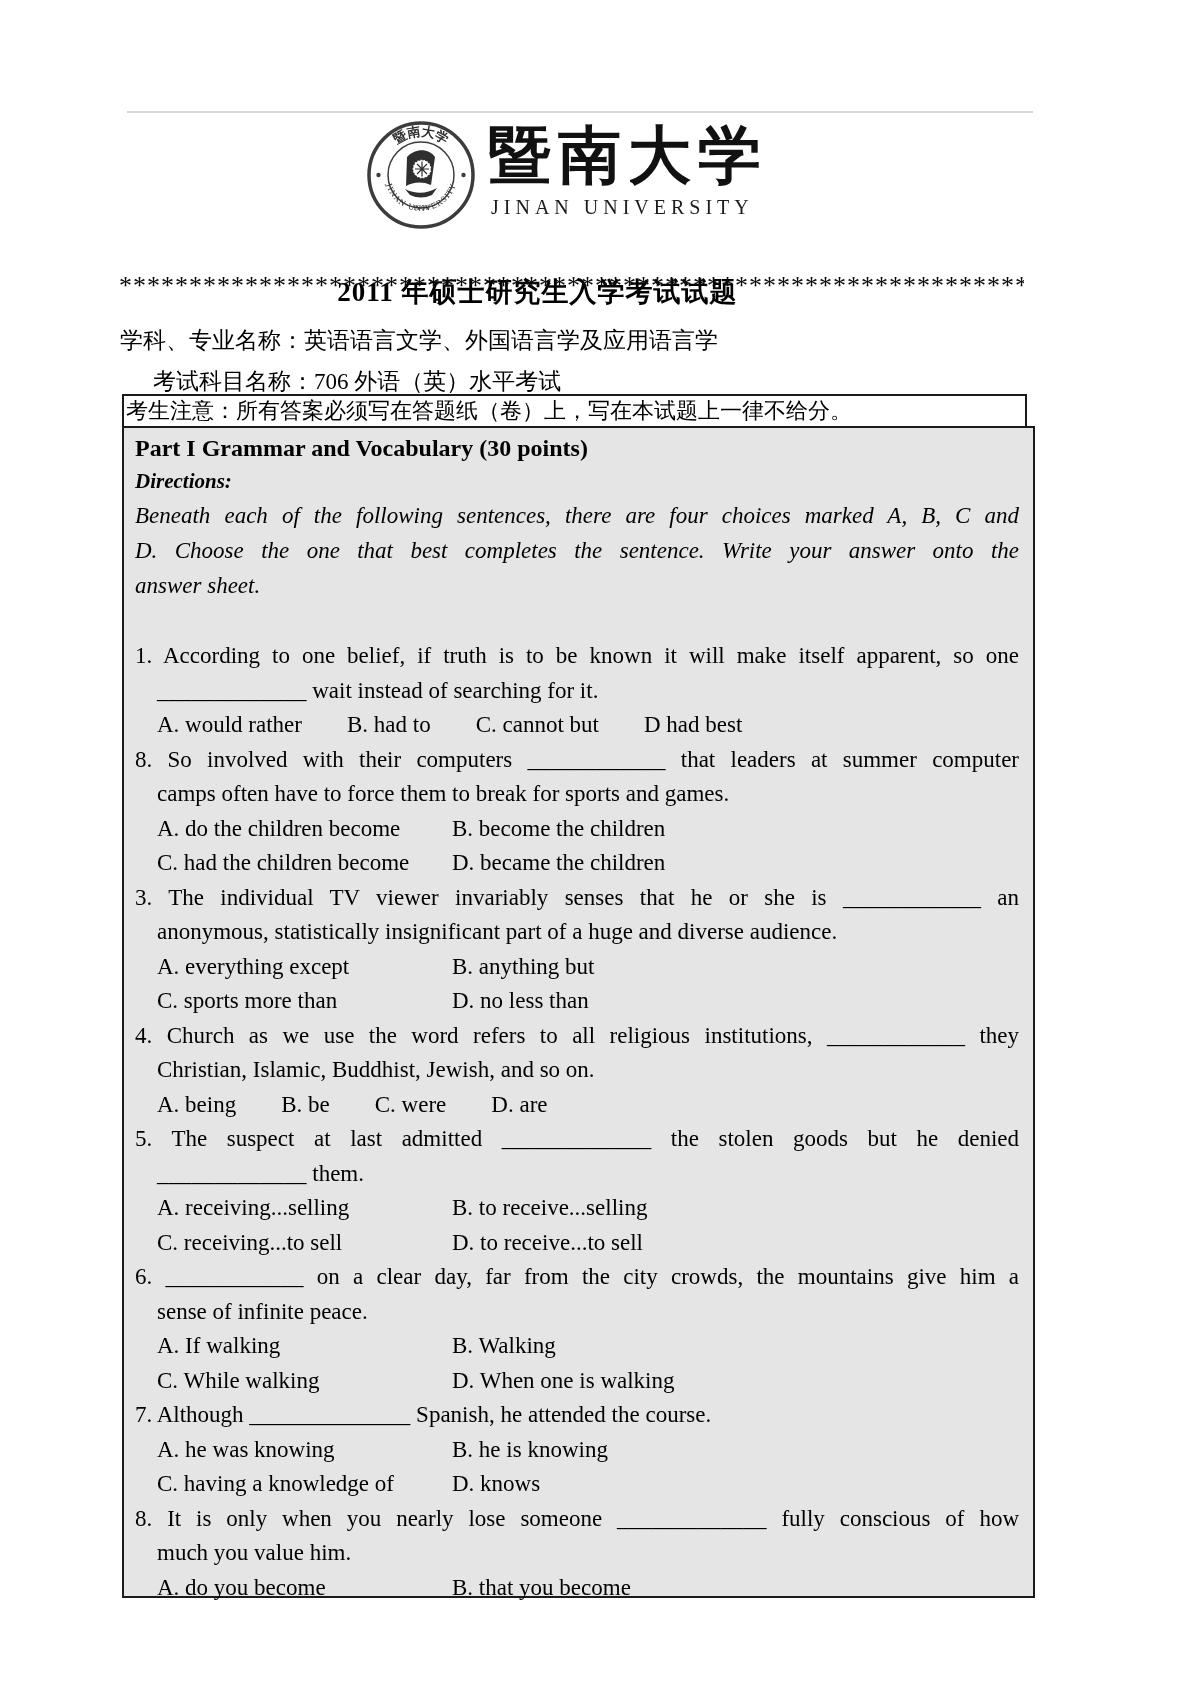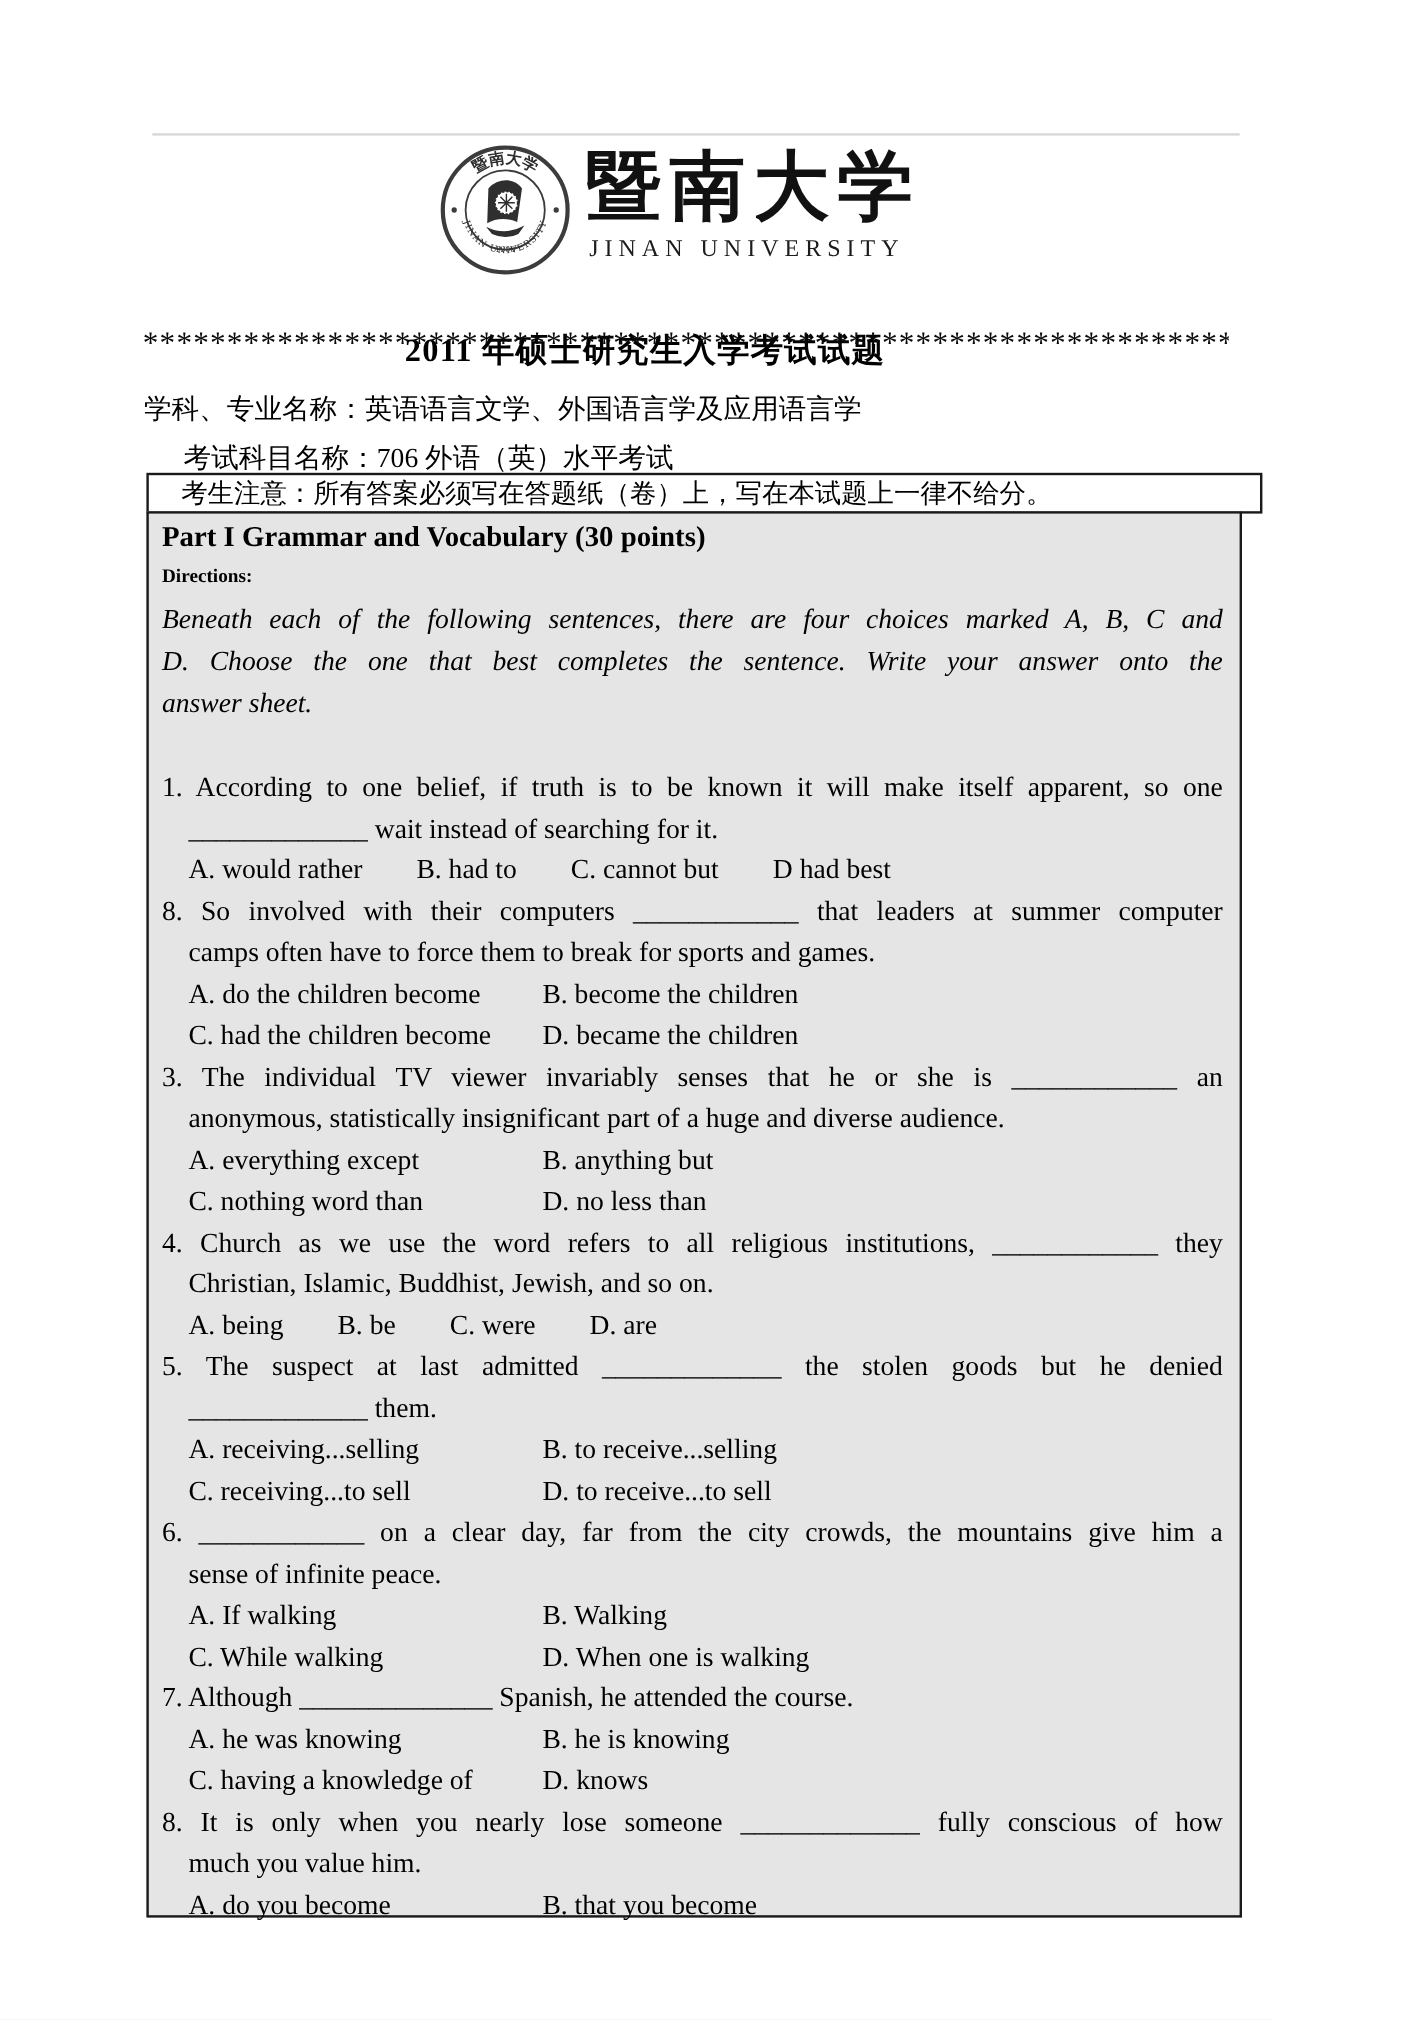--- a/index.html
+++ b/index.html
@@ -15,29 +15,29 @@
           color:#1c1c1c;white-space:nowrap;}
   .doc-title{position:absolute;left:122px;top:236px;width:831px;text-align:center;
              font-size:27px;font-weight:bold;letter-spacing:1px;margin-top:38px;}
   .stars{position:absolute;left:119px;top:272px;width:905px;font-size:26px;line-height:28px;
          letter-spacing:1px;white-space:nowrap;overflow:hidden;color:#0a0a0a;}
   .meta1{position:absolute;left:120px;top:325px;font-size:23px;}
   .meta2{position:absolute;left:120px;top:366px;font-size:23px;margin-left:33px;}
 
   
   .notice-box{position:absolute;left:122px;top:394px;width:899px;height:30px;
-              border:2px solid #1a1a1a;background:#fff;padding-left:27px;
+              border:2px solid #1a1a1a;background:#fff;padding-left:2px;
               line-height:30px;font-size:22px;white-space:nowrap;overflow:hidden;}
 
   
   .main-box{position:absolute;left:122px;top:426px;width:909px;height:1168px;
             border:2px solid #1a1a1a;background:#e5e5e5;}
   .main-inner{padding:4px 14px 0 11px;}
   .p1-heading{font-size:24px;font-weight:bold;line-height:32px;}
-  .dir-label{font-size:16px;font-weight:bold;line-height:34px;}
+  .dir-label{font-size:21px;font-weight:bold;line-height:34px;font-style:italic;}
   .dir-line{font-size:23px;line-height:35px;font-style:italic;}
   .fill{text-align:justify;text-align-last:justify;-moz-text-align-last:justify;}
   .spacer{height:36px;}
   .q-line{font-size:23px;line-height:34.5px;padding-left:22px;}
   .q-line.first{text-indent:-22px;}
   .opt-row{font-size:23px;line-height:34.5px;padding-left:22px;white-space:nowrap;}
   .opt{display:inline-block;}
   .opt-row.cols2 .opt:first-child{min-width:295px;}
   .opt-row.cols4 .opt{margin-right:45px;}
   .opt-row.cols4 .opt:last-child{margin-right:0;}
@@ -99,21 +99,21 @@
           <div class="q-line first fill">1. According to one belief, if truth is to be known it will make itself apparent, so one</div>
           <div class="q-line">_____________ wait instead of searching for it.</div>
           <div class="opt-row cols4"><span class="opt">A. would rather</span><span class="opt">B. had to</span><span class="opt">C. cannot but</span><span class="opt">D had best</span></div>
           <div class="q-line first fill">8. So involved with their computers ____________ that leaders at summer computer</div>
           <div class="q-line">camps often have to force them to break for sports and games.</div>
           <div class="opt-row cols2"><span class="opt">A. do the children become</span><span class="opt">B. become the children</span></div>
           <div class="opt-row cols2"><span class="opt">C. had the children become</span><span class="opt">D. became the children</span></div>
           <div class="q-line first fill">3. The individual TV viewer invariably senses that he or she is ____________ an</div>
           <div class="q-line">anonymous, statistically insignificant part of a huge and diverse audience.</div>
           <div class="opt-row cols2"><span class="opt">A. everything except</span><span class="opt">B. anything but</span></div>
-          <div class="opt-row cols2"><span class="opt">C. nothing word than</span><span class="opt">D. no less than</span></div>
+          <div class="opt-row cols2"><span class="opt">C. sports more than</span><span class="opt">D. no less than</span></div>
           <div class="q-line first fill">4. Church as we use the word refers to all religious institutions, ____________ they</div>
           <div class="q-line">Christian, Islamic, Buddhist, Jewish, and so on.</div>
           <div class="opt-row cols4"><span class="opt">A. being</span><span class="opt">B. be</span><span class="opt">C. were</span><span class="opt">D. are</span></div>
           <div class="q-line first fill">5. The suspect at last admitted _____________ the stolen goods but he denied</div>
           <div class="q-line">_____________ them.</div>
           <div class="opt-row cols2"><span class="opt">A. receiving...selling</span><span class="opt">B. to receive...selling</span></div>
           <div class="opt-row cols2"><span class="opt">C. receiving...to sell</span><span class="opt">D. to receive...to sell</span></div>
           <div class="q-line first fill">6. ____________ on a clear day, far from the city crowds, the mountains give him a</div>
           <div class="q-line">sense of infinite peace.</div>
           <div class="opt-row cols2"><span class="opt">A. If walking</span><span class="opt">B. Walking</span></div>

